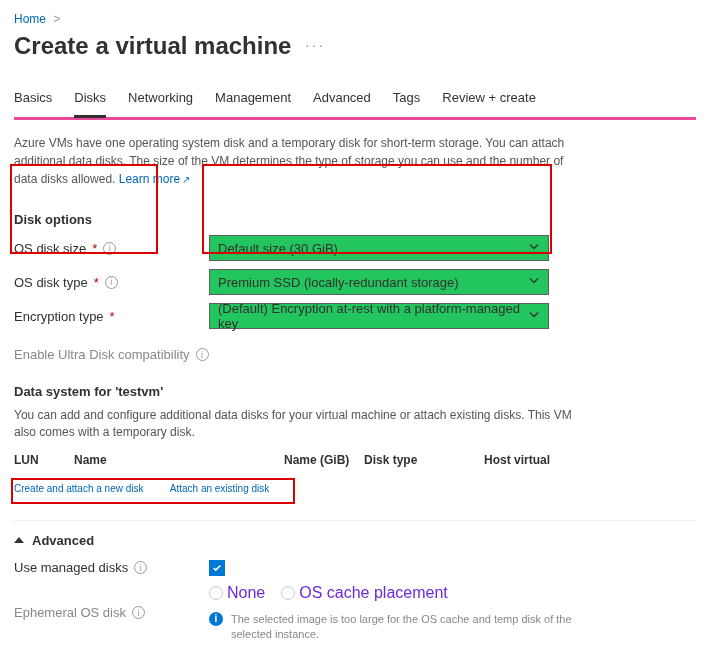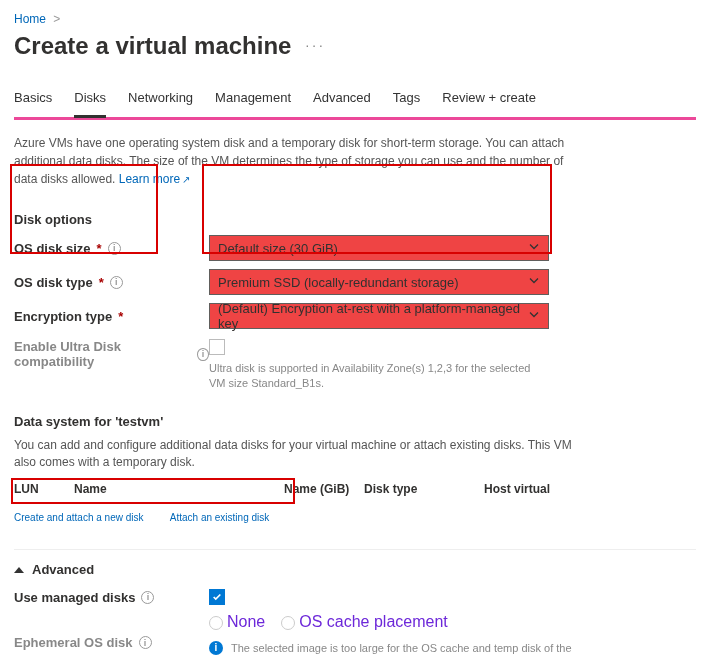--- a/index.html
+++ b/index.html
@@ -15,48 +15,48 @@
   .breadcrumb { font-size: 12px; color: #0067b8; margin-bottom: 6px; }
   .breadcrumb .sep { color: #999; margin: 0 4px; }
   h1 { font-size: 24px; font-weight: 600; margin-bottom: 6px; display: inline-block; }
   .title-row .ellipsis { color: #888; margin-left: 10px; font-size: 14px; letter-spacing: 2px; vertical-align: 4px;}
   .tabs { display: flex; gap: 22px; border-bottom: 3px solid #ec4899; margin-top: 18px; font-size: 13px; }
   .tab { padding: 6px 0 10px 0; cursor: pointer; color: #333; }
   .tab.active { border-bottom: 3px solid #323130; font-weight: 400; margin-bottom: -1px; }
   .section-intro { margin: 14px 0 12px 0; font-size: 12px; color: #555; line-height: 1.5; max-width: 560px; }
   .section-title { font-weight: 600; margin-top: 24px; margin-bottom: 8px; font-size: 13px; }
   .form-rows { display: grid; grid-template-columns: 195px 1fr; row-gap: 8px; align-items: center; }
-  .label-cell { display: flex; align-items: center; gap: 6px; font-size: 13px; font-weight: bold; }
+  .label-cell { display: flex; align-items: center; gap: 6px; font-size: 13px; }
   .asterisk { color: #a80000; }
   .info-icon {
     display: inline-flex; width: 13px; height: 13px; border: 1px solid #999;
     border-radius: 50%; align-items: center; justify-content: center;
     font-size: 9px; color: #999; cursor: default;
   }
   .dropdown {
-    border: 1px solid #605e5c; background: #ef4444; padding: 4px 28px 4px 8px;
+    border: 1px solid #605e5c; background: #22c55e; padding: 4px 28px 4px 8px;
     font-size: 13px; position: relative; height: 26px; display: flex; align-items: center;
     width: 340px; cursor: pointer;
   }
   .dropdown .chev {
     position: absolute; right: 8px; top: 50%; transform: translateY(-50%);
   }
   .redbox1 {
     position: absolute; border: 2px solid #d80000; pointer-events: none;
     left: 10px; top: 164px; width: 148px; height: 90px;
   }
   .redbox2 {
     position: absolute; border: 2px solid #d80000; pointer-events: none;
     left: 202px; top: 164px; width: 350px; height: 90px;
   }
   .redbox3 {
     position: absolute; border: 2px solid #d80000; pointer-events: none;
     left: 11px; top: 478px; width: 284px; height: 26px;
   }
-  .ultra-row { display: grid; grid-template-columns: 195px 1fr; align-items: flex-start; margin-top: 10px; }
+  .ultra-row { display: grid; grid-template-columns: 195px 1fr; align-items: flex-start; margin-top: 18px; }
   .checkbox-box { width: 16px; height: 16px; border: 1px solid #bbb; margin-right: 8px; display:inline-block; vertical-align: top; }
   .checkbox-box.checked { background:#0078d4; border-color:#0078d4; color:#fff; display:inline-flex; align-items:center; justify-content:center; font-size:11px; }
   .muted { color: #888; font-size: 11px; line-height: 1.4; }
   .table-head { display: grid; grid-template-columns: 60px 210px 80px 120px 120px; font-weight:600; font-size:12px; padding: 6px 0; border-bottom: 0px; margin-top:6px; }
   .link-row { margin-top: 10px; font-size: 10px; }
   .link-row a { margin-right: 24px; }
   .adv-head { display:flex; align-items:center; gap:8px; margin-top:26px; cursor:pointer; border-top:1px solid #eee; padding-top:12px;}
   .caret-up { display:inline-block; width:0;height:0;border-left:5px solid transparent;border-right:5px solid transparent;border-bottom:6px solid #333; }
   .radio-row { display:flex; align-items:center; gap:16px; color:#6d28d9; font-size:16px; }
   .radio { width:14px;height:14px;border:1px solid #ccc;border-radius:50%;display:inline-block;vertical-align:middle;margin-right:4px; }
@@ -138,24 +138,20 @@
       </span>
     </div>
   </div>
 </div>
 
 <div class="ultra-row">
   <div class="label-cell" style="color:#888;">
     <span>Enable Ultra Disk compatibility</span>
     <span class="info-icon">i</span>
   </div>
-  <div>
-    <span class="checkbox-box"></span>
-    <div class="muted" style="margin-top:6px; max-width:340px;">Ultra disk is supported in Availability Zone(s) 1,2,3 for the selected VM size Standard_B1s.</div>
-  </div>
 </div>
 
 <div class="section-title" style="margin-top:22px;">Data system for 'testvm'</div>
 <div class="muted" style="font-size:12px;color:#555;max-width:560px;">You can add and configure additional data disks for your virtual machine or attach existing disks. This VM also comes with a temporary disk.</div>
 
 <div class="table-head">
   <div>LUN</div>
   <div>Name</div>
   <div>Name (GiB)</div>
   <div>Disk type</div>

